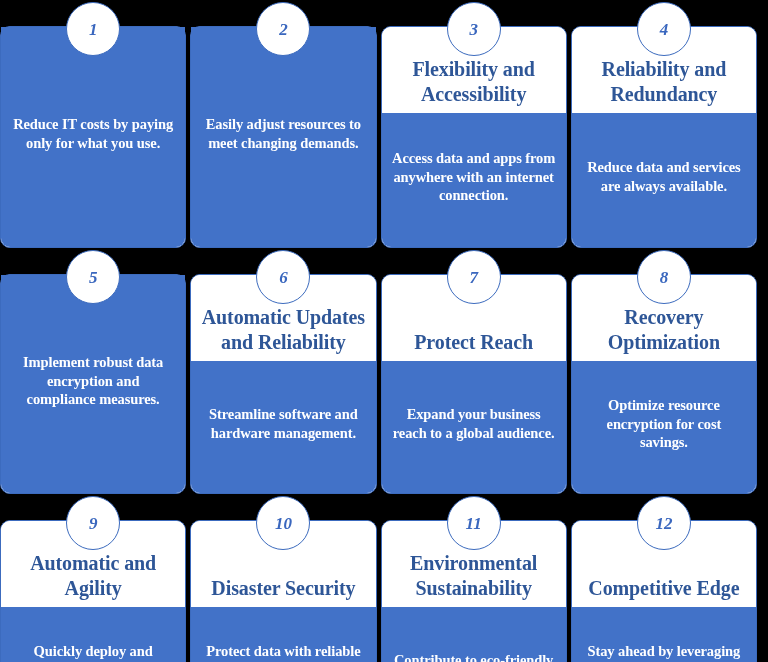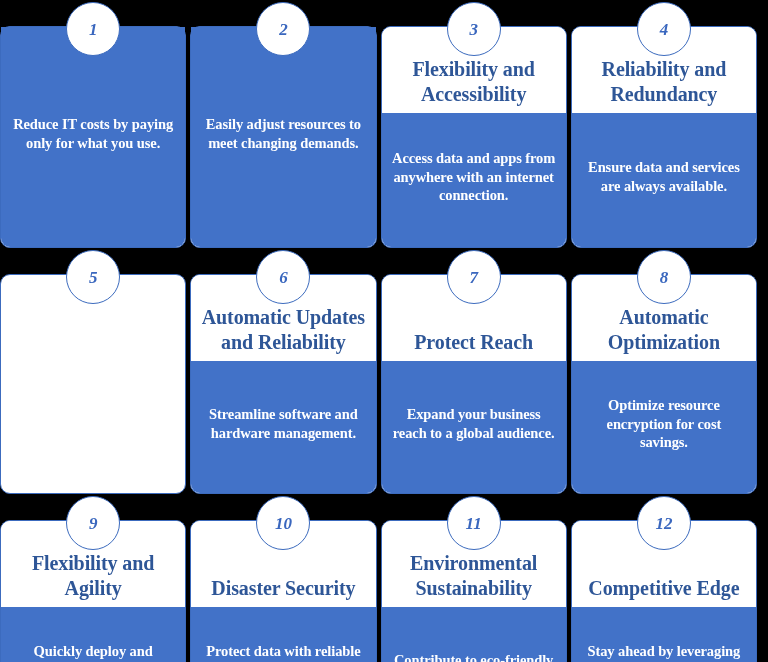--- a/index.html
+++ b/index.html
@@ -153,28 +153,31 @@
     </div>
 
     <div class="card row1">
       <div class="badge">
         <span class="badge-num">4</span>
       </div>
       <div class="card-head">
         <div class="card-title">Reliability and Redundancy</div>
       </div>
       <div class="card-body">
-        <div class="card-desc">Ensure data and services are always available.</div>
+        <div class="card-desc">Reduce data and services are always available.</div>
       </div>
     </div>
 
     <div class="card row2">
       <div class="badge">
         <span class="badge-num">5</span>
       </div>
+      <div class="card-body">
+        <div class="card-desc">Implement robust data encryption and compliance measures.</div>
+      </div>
     </div>
 
     <div class="card row2">
       <div class="badge">
         <span class="badge-num">6</span>
       </div>
       <div class="card-head">
         <div class="card-title">Automatic Updates and Reliability</div>
       </div>
       <div class="card-body">
@@ -192,33 +195,33 @@
       <div class="card-body">
         <div class="card-desc">Expand your business reach to a global audience.</div>
       </div>
     </div>
 
     <div class="card row2">
       <div class="badge">
         <span class="badge-num">8</span>
       </div>
       <div class="card-head">
-        <div class="card-title">Automatic Optimization</div>
+        <div class="card-title">Recovery Optimization</div>
       </div>
       <div class="card-body">
         <div class="card-desc">Optimize resource encryption for cost savings.</div>
       </div>
     </div>
 
     <div class="card row3">
       <div class="badge">
         <span class="badge-num">9</span>
       </div>
       <div class="card-head">
-        <div class="card-title">Flexibility and Agility</div>
+        <div class="card-title">Automatic and Agility</div>
       </div>
       <div class="card-body">
         <div class="card-desc">Quickly deploy and experiment with new technologies.</div>
       </div>
     </div>
 
     <div class="card row3">
       <div class="badge">
         <span class="badge-num">10</span>
       </div>

